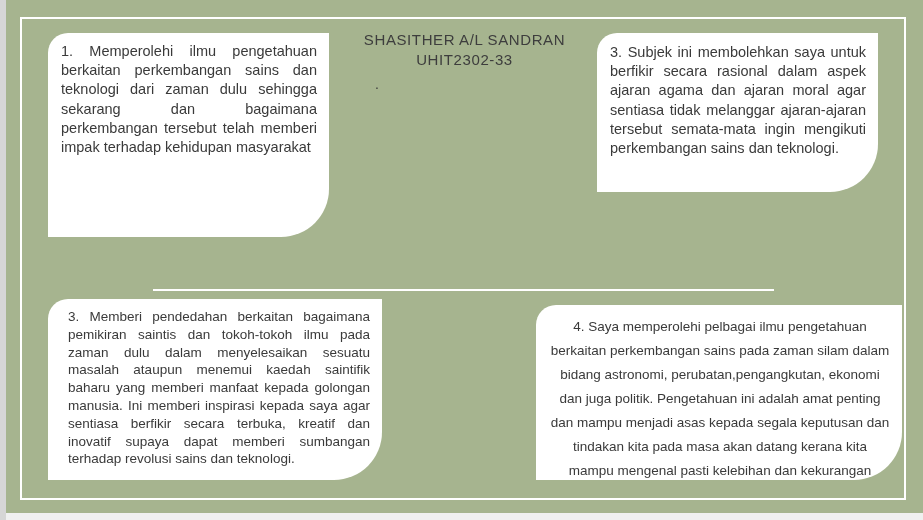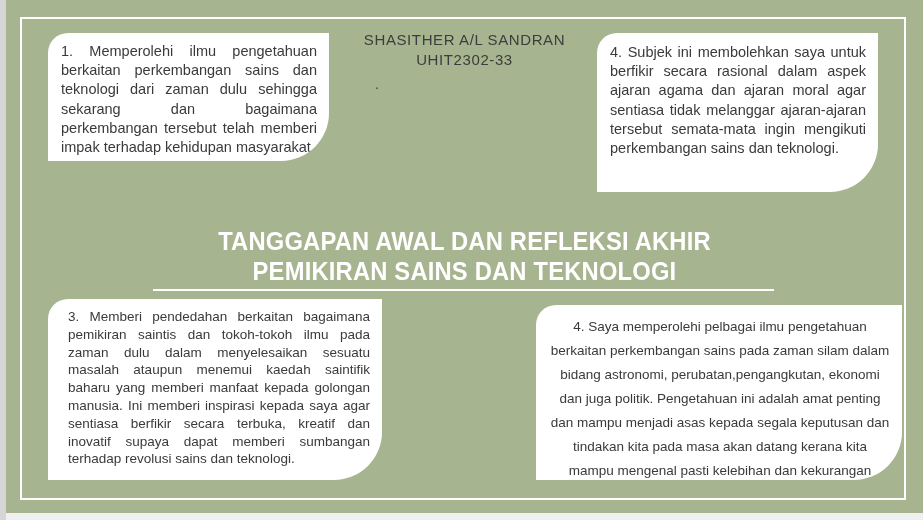--- a/index.html
+++ b/index.html
@@ -31,21 +31,21 @@
   }
 
   .note-box {
     position: absolute;
     background: #ffffff;
     border-radius: 20px 0 48px 0;
     color: #3a3a3a;
     overflow: hidden;
   }
   .note-box p { width: 100%; }
-  .box-1 { left: 42px;  top: 33px;  width: 281px; height: 128px; padding: 9px 12px 0 13px;
+  .box-1 { left: 42px;  top: 33px;  width: 281px; height: 204px; padding: 9px 12px 0 13px;
            font-size: 14.5px; line-height: 19.2px; text-align: justify; }
   .box-2 { left: 591px; top: 33px;  width: 281px; height: 159px; padding: 10px 12px 0 13px;
            font-size: 14.5px; line-height: 19.2px; text-align: justify; }
   .box-3 { left: 42px;  top: 299px; width: 334px; height: 181px; padding: 9px 12px 0 20px;
            font-size: 13.5px; line-height: 17.8px; text-align: justify; }
   .box-4 { left: 530px; top: 305px; width: 366px; height: 175px; padding: 10px 12px 0 14px;
            font-size: 13.5px; line-height: 24px; text-align: center; }
 
   .header-block {
     position: absolute; left: 0; top: 30px; width: 917px;
@@ -88,27 +88,23 @@
       <div>SHASITHER A/L SANDRAN</div>
       <div>UHIT2302-33</div>
     </div>
     <div class="stray-period">.</div>
 
     <div class="note-box box-1">
       <p>1. Memperolehi ilmu pengetahuan berkaitan perkembangan sains dan teknologi dari zaman dulu sehingga sekarang dan bagaimana perkembangan tersebut telah memberi impak terhadap kehidupan masyarakat</p>
     </div>
 
     <div class="note-box box-2">
-      <p>4. Subjek ini membolehkan saya untuk berfikir secara rasional dalam aspek ajaran agama dan ajaran moral agar sentiasa tidak melanggar ajaran-ajaran tersebut semata-mata ingin mengikuti perkembangan sains dan teknologi.</p>
+      <p>3. Subjek ini membolehkan saya untuk berfikir secara rasional dalam aspek ajaran agama dan ajaran moral agar sentiasa tidak melanggar ajaran-ajaran tersebut semata-mata ingin mengikuti perkembangan sains dan teknologi.</p>
     </div>
 
-    <div class="title-block">
-      <span class="title-line">TANGGAPAN AWAL DAN REFLEKSI AKHIR</span>
-      <span class="title-line">PEMIKIRAN SAINS DAN TEKNOLOGI</span>
-    </div>
     <div class="title-underline"></div>
 
     <div class="note-box box-3">
       <p>3. Memberi pendedahan berkaitan bagaimana pemikiran saintis dan tokoh-tokoh ilmu pada zaman dulu dalam menyelesaikan sesuatu masalah ataupun menemui kaedah saintifik baharu yang memberi manfaat kepada golongan manusia. Ini memberi inspirasi kepada saya agar sentiasa berfikir secara terbuka, kreatif dan inovatif supaya dapat memberi sumbangan terhadap revolusi sains dan teknologi.</p>
     </div>
 
     <div class="note-box box-4">
       <p>4. Saya memperolehi pelbagai ilmu pengetahuan berkaitan perkembangan sains pada zaman silam dalam bidang astronomi, perubatan,pengangkutan, ekonomi dan juga politik. Pengetahuan ini adalah amat penting dan mampu menjadi asas kepada segala keputusan dan tindakan kita pada masa akan datang kerana kita mampu mengenal pasti kelebihan dan kekurangan tindakan tersebut.</p>
     </div>
 

